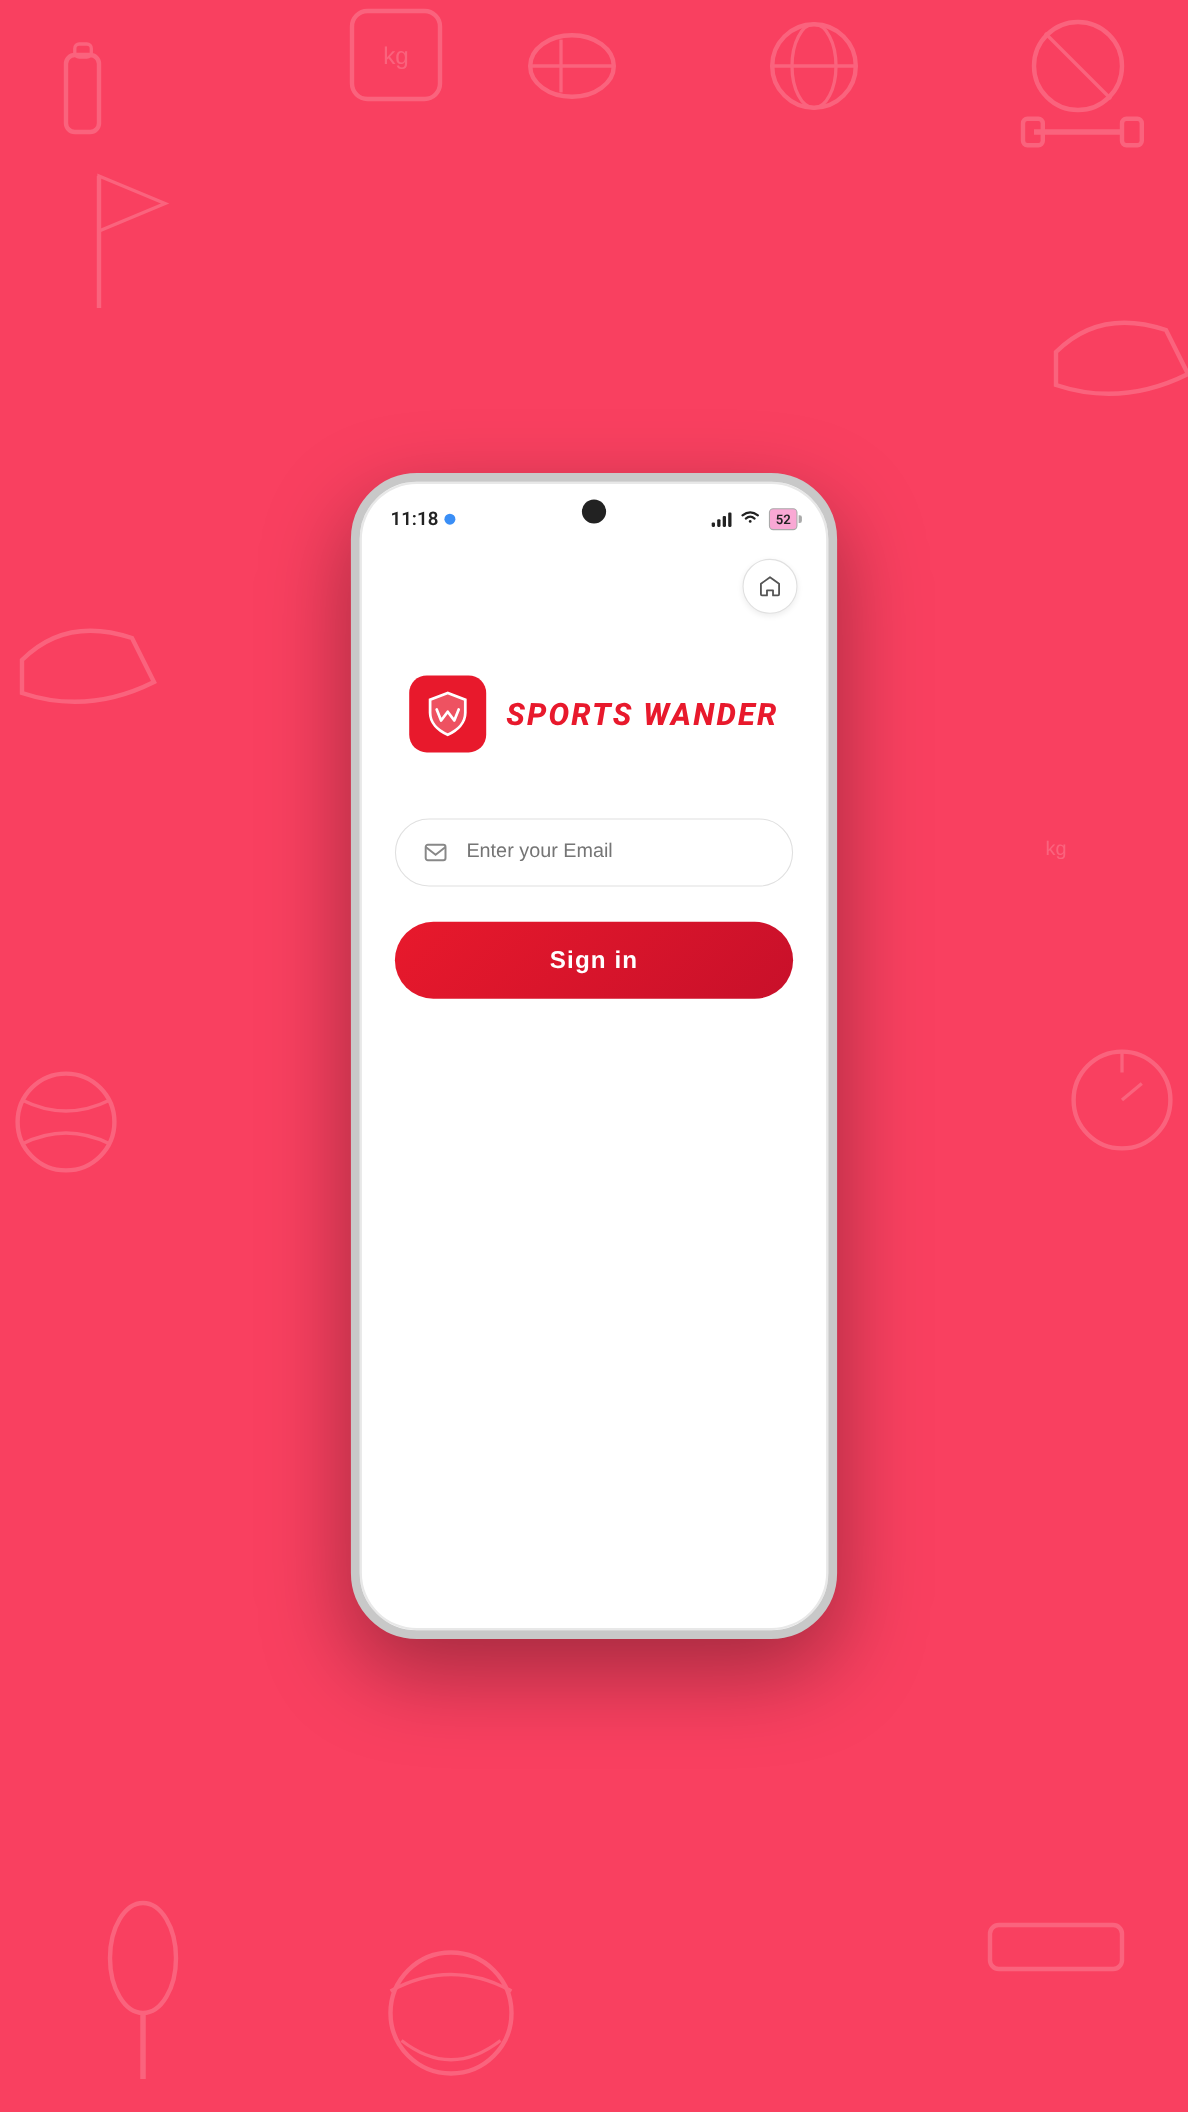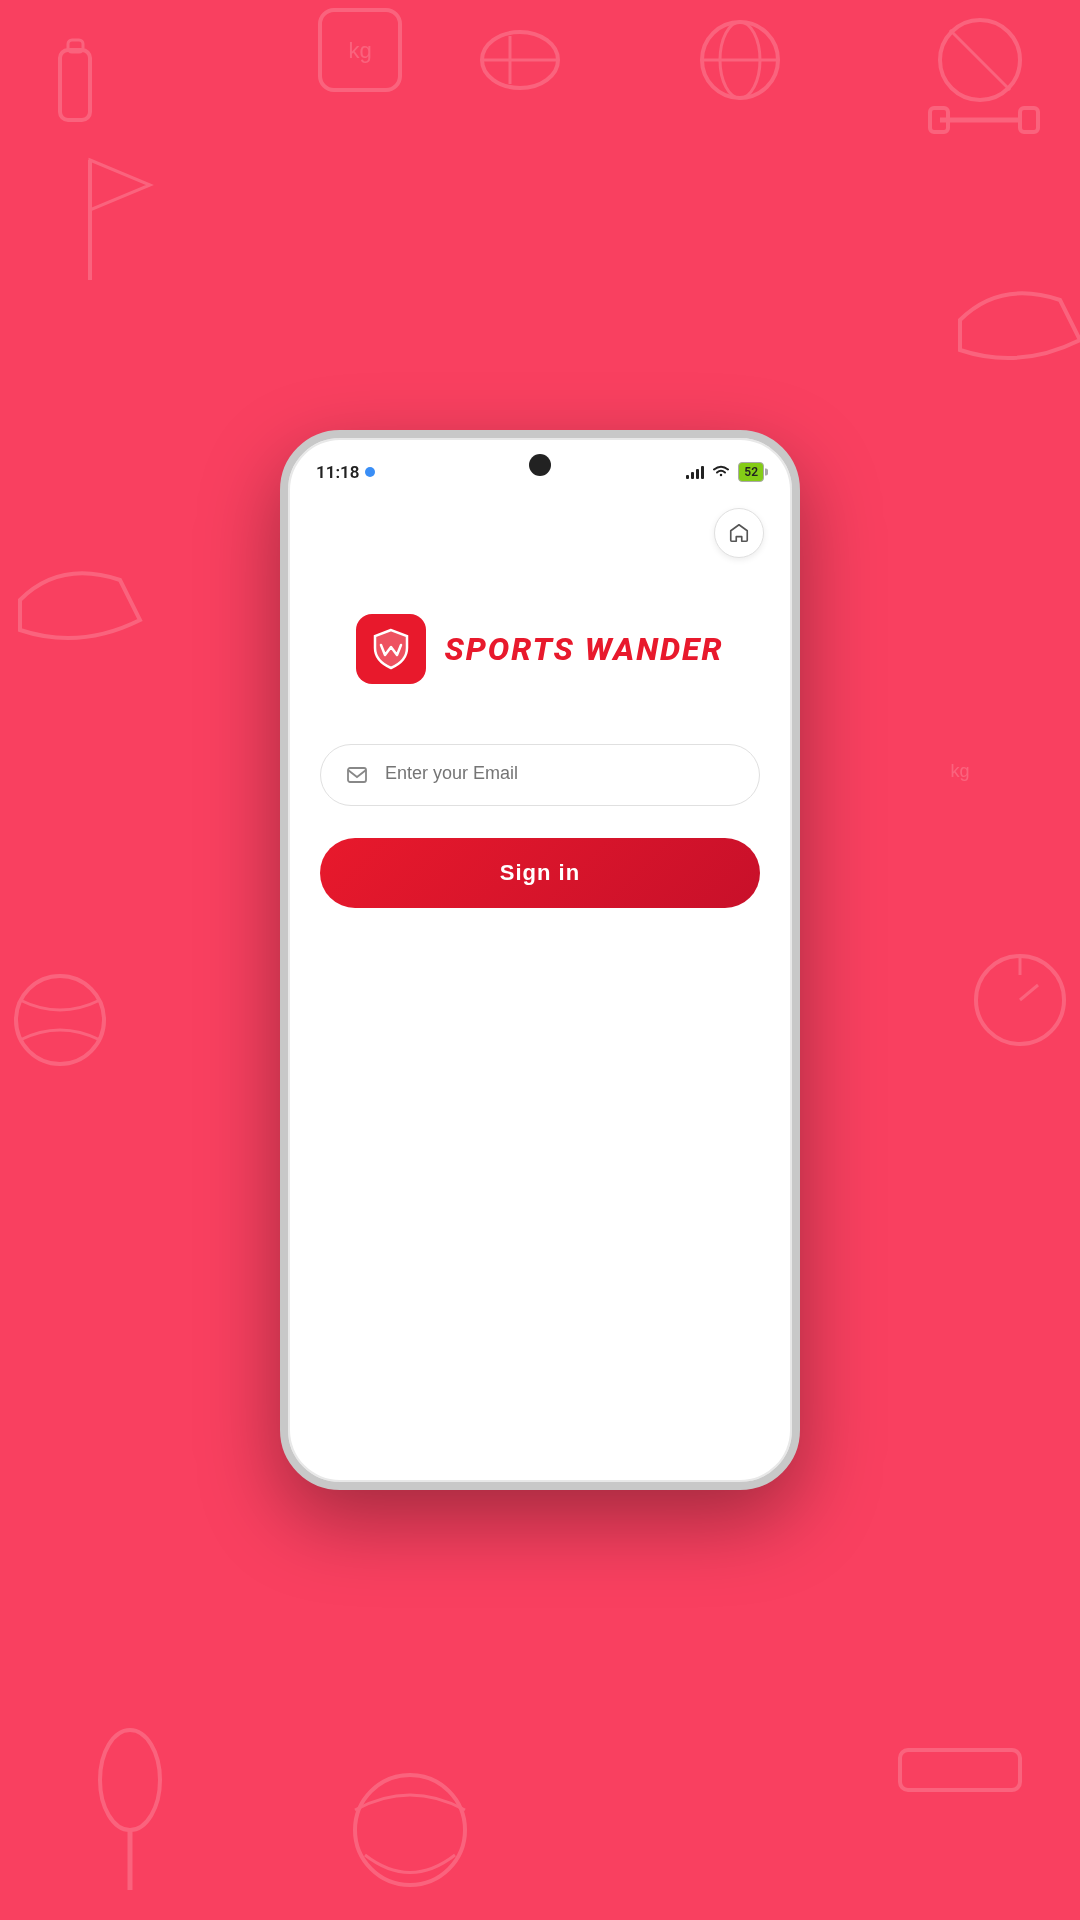--- a/index.html
+++ b/index.html
@@ -12,21 +12,21 @@
       display: flex;
       align-items: center;
       justify-content: center;
       font-family: -apple-system, BlinkMacSystemFont, 'Segoe UI', Roboto, sans-serif;
       overflow: hidden;
       position: relative;
     }
 
     
     .phone-frame {
-      width: 520px;
+      width: 442px;
       height: 1060px;
       background: #ffffff;
       border-radius: 60px;
       border: 8px solid #c8c8c8;
       box-shadow:
         inset 0 0 0 2px #e8e8e8,
         0 30px 80px rgba(0,0,0,0.35);
       position: relative;
       overflow: hidden;
       display: flex;
@@ -103,21 +103,21 @@
       border-radius: 1px;
     }
 
     .wifi-icon {
       font-size: 14px;
       color: #222;
     }
 
     .battery-icon {
       display: flex;
-      background: #84cc16;
+      background: #f9a8d4;
       border-radius: 4px;
       padding: 2px 5px;
       font-size: 12px;
       font-weight: 600;
       color: #222;
       border: 1.5px solid #aaa;
       position: relative;
     }
 
     .battery-icon::after {
@@ -186,21 +186,21 @@
       justify-content: center;
     }
 
     .logo-icon svg {
       width: 44px;
       height: 44px;
       fill: white;
     }
 
     .logo-text {
-      font-size: 32px;
+      font-size: 28px;
       font-weight: 800;
       color: #e8192c;
       letter-spacing: 2px;
       font-style: italic;
     }
 
     
     .form-section {
       display: flex;
       flex-direction: column;

